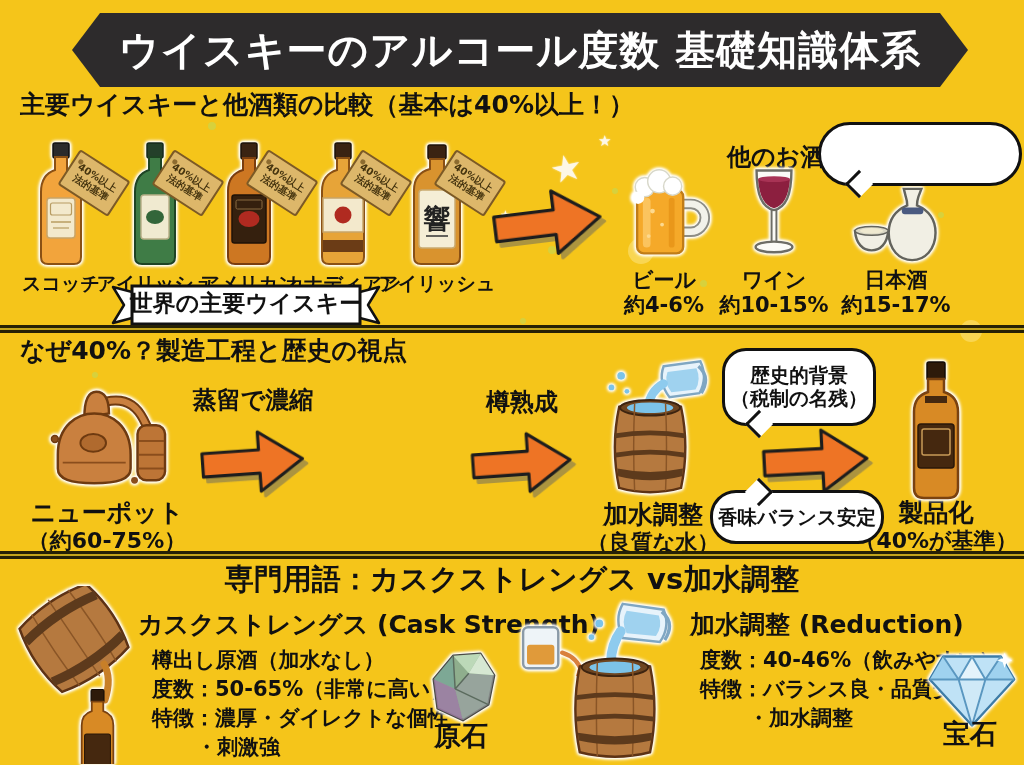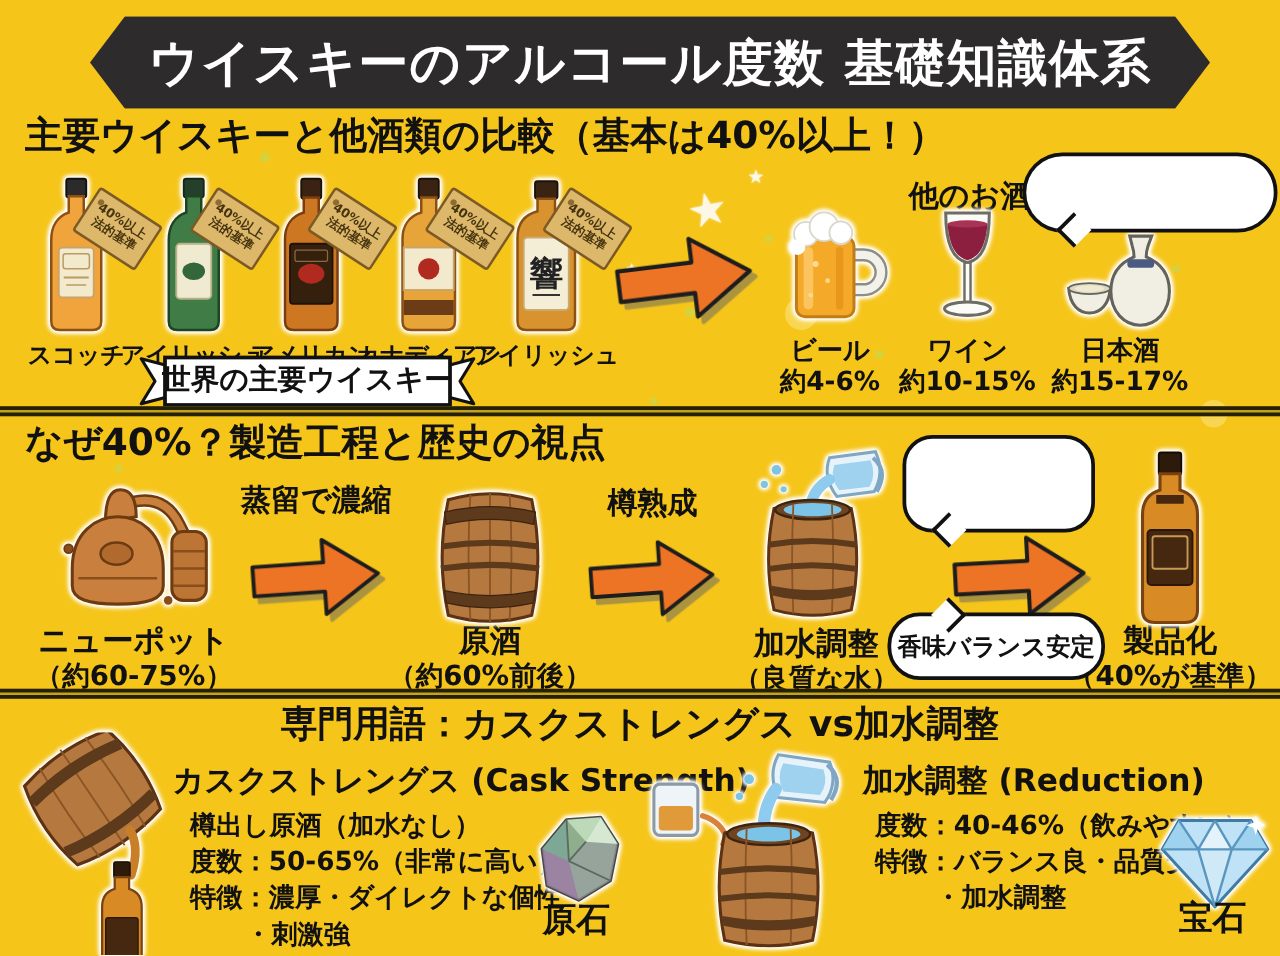--- a/index.html
+++ b/index.html
@@ -10,21 +10,21 @@
   .nowrap{white-space:nowrap;}
   
   .dot{position:absolute;border-radius:50%;background:rgba(190,219,90,.55);}
   .blob{position:absolute;border-radius:50%;background:rgba(255,236,150,.45);}
   .star{position:absolute;color:#fdf7e6;text-shadow:0 0 2px rgba(255,255,255,.8);}
   
   .banner{position:absolute;left:72px;top:13px;width:896px;height:74px;background:#2d2b2c;
           clip-path:polygon(0 50%,28px 0,calc(100% - 28px) 0,100% 50%,calc(100% - 28px) 100%,28px 100%);
           display:flex;align-items:center;justify-content:center;}
   .banner span{color:#fff;font-weight:bold;font-size:40px;letter-spacing:1px;white-space:nowrap;}
-  .h-sec{position:absolute;font-weight:bold;font-size:30px;white-space:nowrap;}
+  .h-sec{position:absolute;font-weight:bold;font-size:25px;white-space:nowrap;}
   
   .sticker{filter:drop-shadow(0 0 1.6px #fff) drop-shadow(0 0 1.6px #fff) drop-shadow(0 0 1.2px #fff);}
   
   .bottles{position:absolute;left:14px;top:140px;width:470px;display:flex;}
   .bcol{position:relative;width:94px;display:flex;flex-direction:column;align-items:center;}
   .bname{font-size:19px;font-weight:bold;margin-top:3px;white-space:nowrap;}
   .tag{position:absolute;top:22px;right:-16px;width:56px;height:38px;background:#ddb76a;
        border:2px solid #7c5a26;border-radius:3px;transform:rotate(33deg);z-index:3;
        display:flex;flex-direction:column;align-items:center;justify-content:center;
        font-size:10px;font-weight:bold;color:#45340f;line-height:1.2;}
@@ -251,32 +251,20 @@
     <div class="snote">（約60-75%）</div>
   </div>
 
   <div class="s2item" style="left:188px;top:384px;width:130px;">
     <div class="alabel">蒸留で濃縮</div>
     <svg style="margin-top:6px;filter:drop-shadow(4px 5px 0 rgba(100,100,100,.5));transform:rotate(-4deg);" width="116" height="72" viewBox="0 0 118 80">
       <polygon points="3,27 66,27 66,7 114,40 66,73 66,53 3,53" fill="#ee7425" stroke="#1d1d1d" stroke-width="3.5" stroke-linejoin="round"></polygon>
     </svg>
   </div>
 
-  <div class="s2item" style="left:338px;top:392px;width:108px;">
-    <svg class="sticker" width="100" height="108" viewBox="0 0 100 110">
-      <path d="M16,8 Q50,-2 84,8 Q94,55 84,102 Q50,112 16,102 Q6,55 16,8 Z" fill="#b5793f" stroke="#5d3214" stroke-width="2.5"></path>
-      <path d="M34,4 Q31,55 34,106 M50,2 Q50,55 50,108 M66,4 Q69,55 66,106" stroke="#8a5526" stroke-width="1.5" fill="none"></path>
-      <path d="M13,18 Q50,9 87,18 L85.5,28 Q50,20 14.5,28 Z" fill="#5d3a1c" stroke="#3d2410" stroke-width="1"></path>
-      <path d="M14.5,92 Q50,100 85.5,92 L87,82 Q50,90 13,82 Z" fill="#5d3a1c" stroke="#3d2410" stroke-width="1"></path>
-      <path d="M10.5,46 Q50,40 89.5,46" stroke="#5d3a1c" stroke-width="5" fill="none"></path>
-      <path d="M10,64 Q50,58 90,64" stroke="#5d3a1c" stroke-width="5" fill="none"></path>
-    </svg>
-    <div class="sname">原酒</div>
-    <div class="snote">（約60%前後）</div>
-  </div>
 
   <div class="s2item" style="left:466px;top:386px;width:112px;">
     <div class="alabel">樽熟成</div>
     <svg style="margin-top:6px;filter:drop-shadow(4px 5px 0 rgba(100,100,100,.5));transform:rotate(-4deg);" width="104" height="70" viewBox="0 0 118 80">
       <polygon points="3,27 66,27 66,7 114,40 66,73 66,53 3,53" fill="#ee7425" stroke="#1d1d1d" stroke-width="3.5" stroke-linejoin="round"></polygon>
     </svg>
   </div>
 
   <div class="s2item" style="left:594px;top:356px;width:118px;">
     <svg class="sticker" width="114" height="146" viewBox="0 0 118 150">
@@ -296,20 +284,24 @@
         <path d="M10,58 Q46,52 82,58" stroke="#5d3a1c" stroke-width="5" fill="none"></path>
         <path d="M13,80 Q46,88 79,80 L80,72 Q46,79 12,72 Z" fill="#5d3a1c"></path>
       </g>
     </svg>
     <div class="sname">加水調整</div>
     <div class="snote">（良質な水）</div>
   </div>
 
   <div class="bubble" style="left:722px;top:348px;width:148px;height:72px;border-radius:24px;">
     <div class="tail" style="left:24px;bottom:-11px;transform:rotate(45deg);"></div>
+    <div class="bt" style="font-size:19.5px;">
+      <div>歴史的背景</div>
+      <div>（税制の名残）</div>
+    </div>
   </div>
 
   <svg class="abs" style="left:756px;top:424px;filter:drop-shadow(4px 5px 0 rgba(100,100,100,.5));transform:rotate(-3deg);" width="120" height="74" viewBox="0 0 118 80">
     <polygon points="3,27 66,27 66,7 114,40 66,73 66,53 3,53" fill="#ee7425" stroke="#1d1d1d" stroke-width="3.5" stroke-linejoin="round"></polygon>
   </svg>
 
   <div class="bubble" style="left:710px;top:490px;width:168px;height:48px;border-radius:26px;justify-content:center;">
     <div class="tail" style="left:36px;top:-11px;transform:rotate(225deg);"></div>
     <div class="bt" style="font-size:19.5px;">香味バランス安定</div>
   </div>

